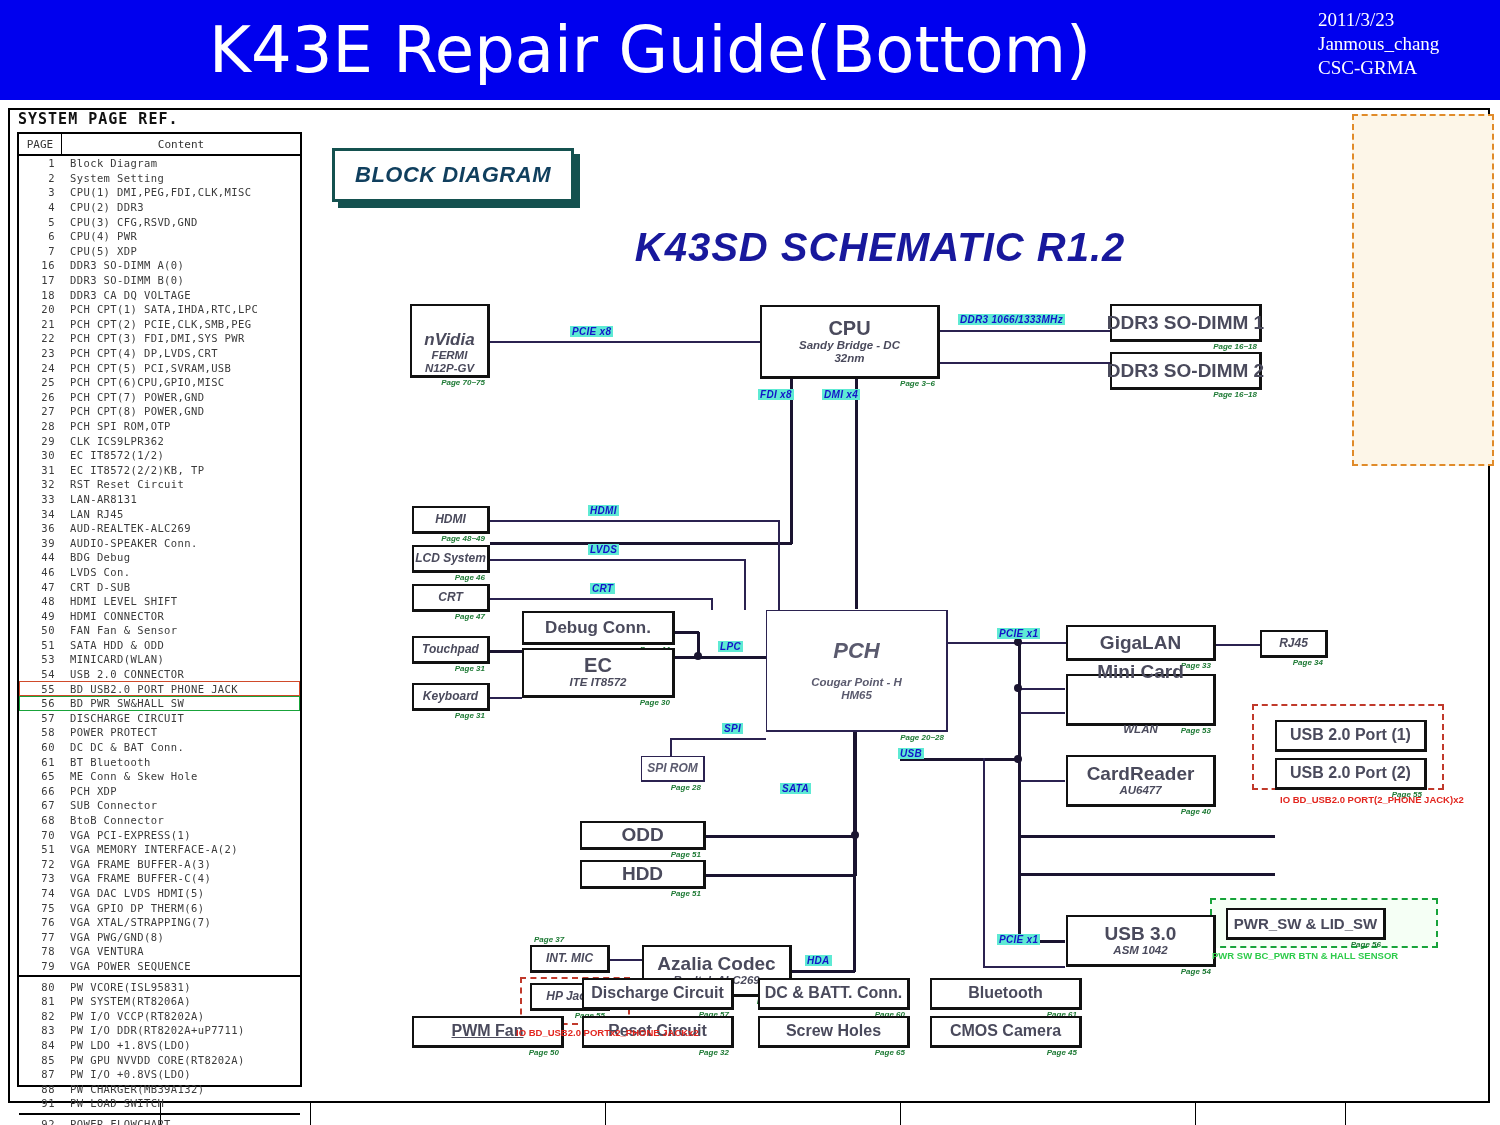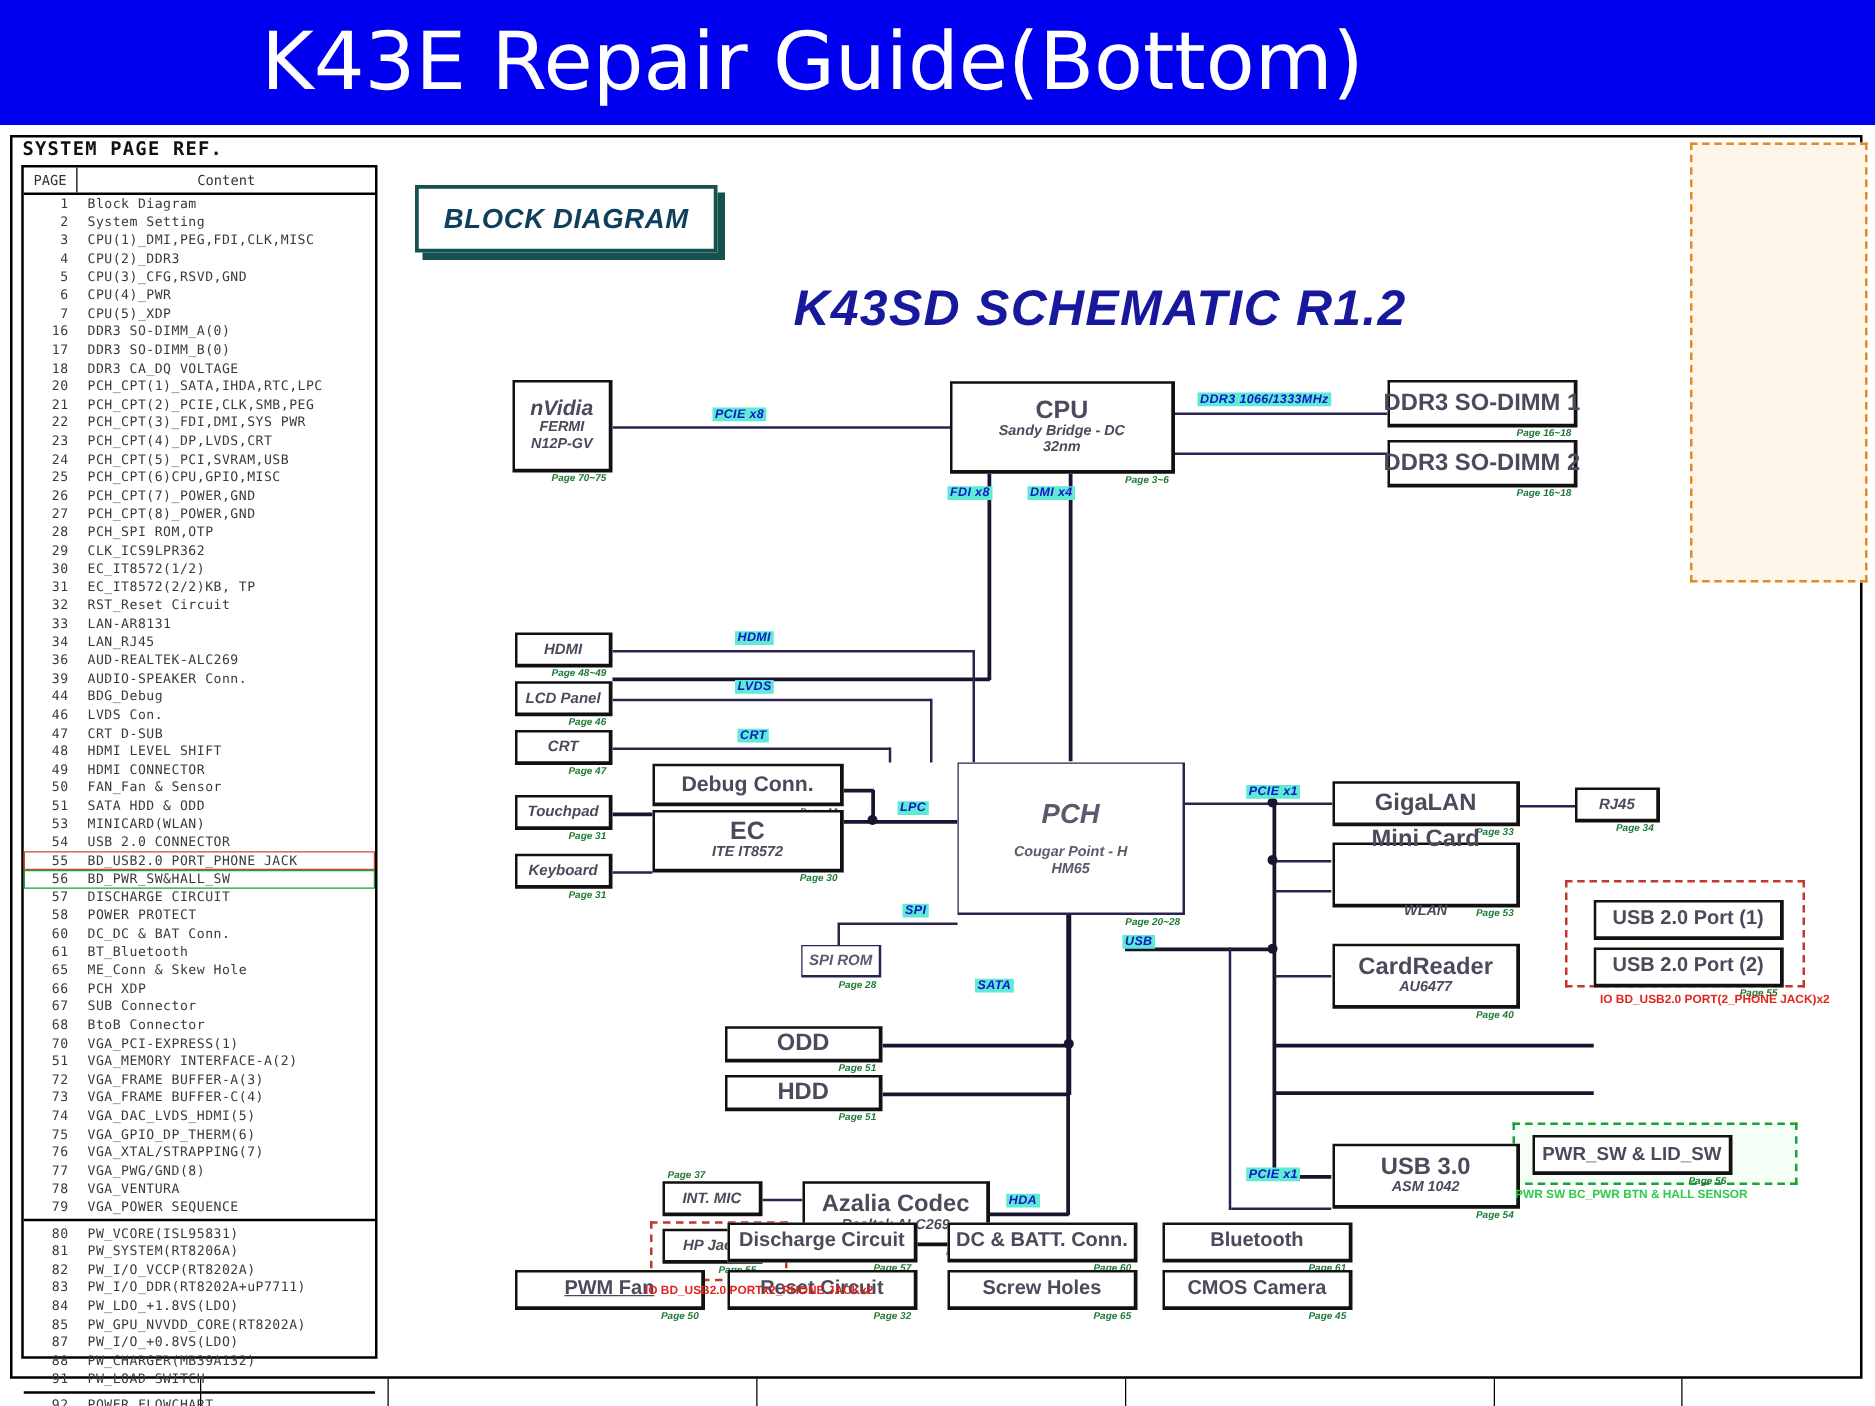--- a/index.html
+++ b/index.html
@@ -99,20 +99,25 @@
       border:1.5px solid #d9913a;background:#fff;display:flex;align-items:center;
       justify-content:center;font-size:11.5px;font-weight:bold;color:#e08a3c;
       white-space:nowrap;}
   .pwr .pgref{color:#1e7a35;bottom:-11px;}
 </style>
 </head>
 <body>
 
 <div id="titlebar">
   <div id="title-text">K43E Repair Guide(Bottom)</div>
+  <div id="meta">
+    <div>2011/3/23</div>
+    <div>Janmous_chang</div>
+    <div>CSC-GRMA</div>
+  </div>
 </div>
 
 <div id="sheet">
   <div id="sheet-border"></div>
   <div class="tickmark" style="left:160px;"></div>
   <div class="tickmark" style="left:310px;"></div>
   <div class="tickmark" style="left:605px;"></div>
   <div class="tickmark" style="left:900px;"></div>
   <div class="tickmark" style="left:1195px;"></div>
   <div class="tickmark" style="left:1345px;"></div>
@@ -482,21 +487,21 @@
 
   <div class="dashbox dash-red" style="left:1252px;top:604px;width:192px;height:86px;"></div>
   <div class="annot red" style="left:1252px;top:694px;padding-left:28px;">IO BD_USB2.0 PORT(2_PHONE JACK)x2</div>
 
   <div class="dashbox dash-red" style="left:520px;top:877px;width:110px;height:48px;"></div>
   <div class="annot red" style="left:516px;top:927px;">IO BD_USB2.0 PORTx2_PHONE JACKx2</div>
 
   <div class="dashbox dash-green" style="left:1210px;top:798px;width:228px;height:50px;"></div>
   <div class="annot green" style="left:1212px;top:850px;">PWR SW BC_PWR BTN &amp; HALL SENSOR</div>
 
-  <div class="blk heavy" style="left:410px;top:204px;width:80px;height:74px;">
+  <div class="blk heavy" style="left:410px;top:204px;width:80px;height:74px;justify-content:flex-end;">
     <div class="t1" style="font-size:17px;font-style:italic;">nVidia</div>
     <div class="t2">FERMI</div>
     <div class="t2">N12P-GV</div>
     <div class="pgref">Page 70~75</div>
   </div>
 
   <div class="blk heavy" style="left:760px;top:205px;width:180px;height:74px;">
     <div class="t1" style="font-size:20px;">CPU</div>
     <div class="t2">Sandy Bridge - DC</div>
     <div class="t2">32nm</div>
@@ -512,21 +517,21 @@
     <div class="t1">DDR3 SO-DIMM 2</div>
     <div class="pgref">Page 16~18</div>
   </div>
 
   <div class="blk sm heavy" style="left:412px;top:406px;width:78px;height:28px;">
     <div class="t1">HDMI</div>
     <div class="pgref">Page 48~49</div>
   </div>
 
   <div class="blk sm heavy" style="left:412px;top:445px;width:78px;height:28px;">
-    <div class="t1">LCD Panel</div>
+    <div class="t1">LCD System</div>
     <div class="pgref">Page 46</div>
   </div>
 
   <div class="blk sm heavy" style="left:412px;top:484px;width:78px;height:28px;">
     <div class="t1">CRT</div>
     <div class="pgref">Page 47</div>
   </div>
 
   <div class="blk sm heavy" style="left:412px;top:536px;width:78px;height:28px;">
     <div class="t1">Touchpad</div>

